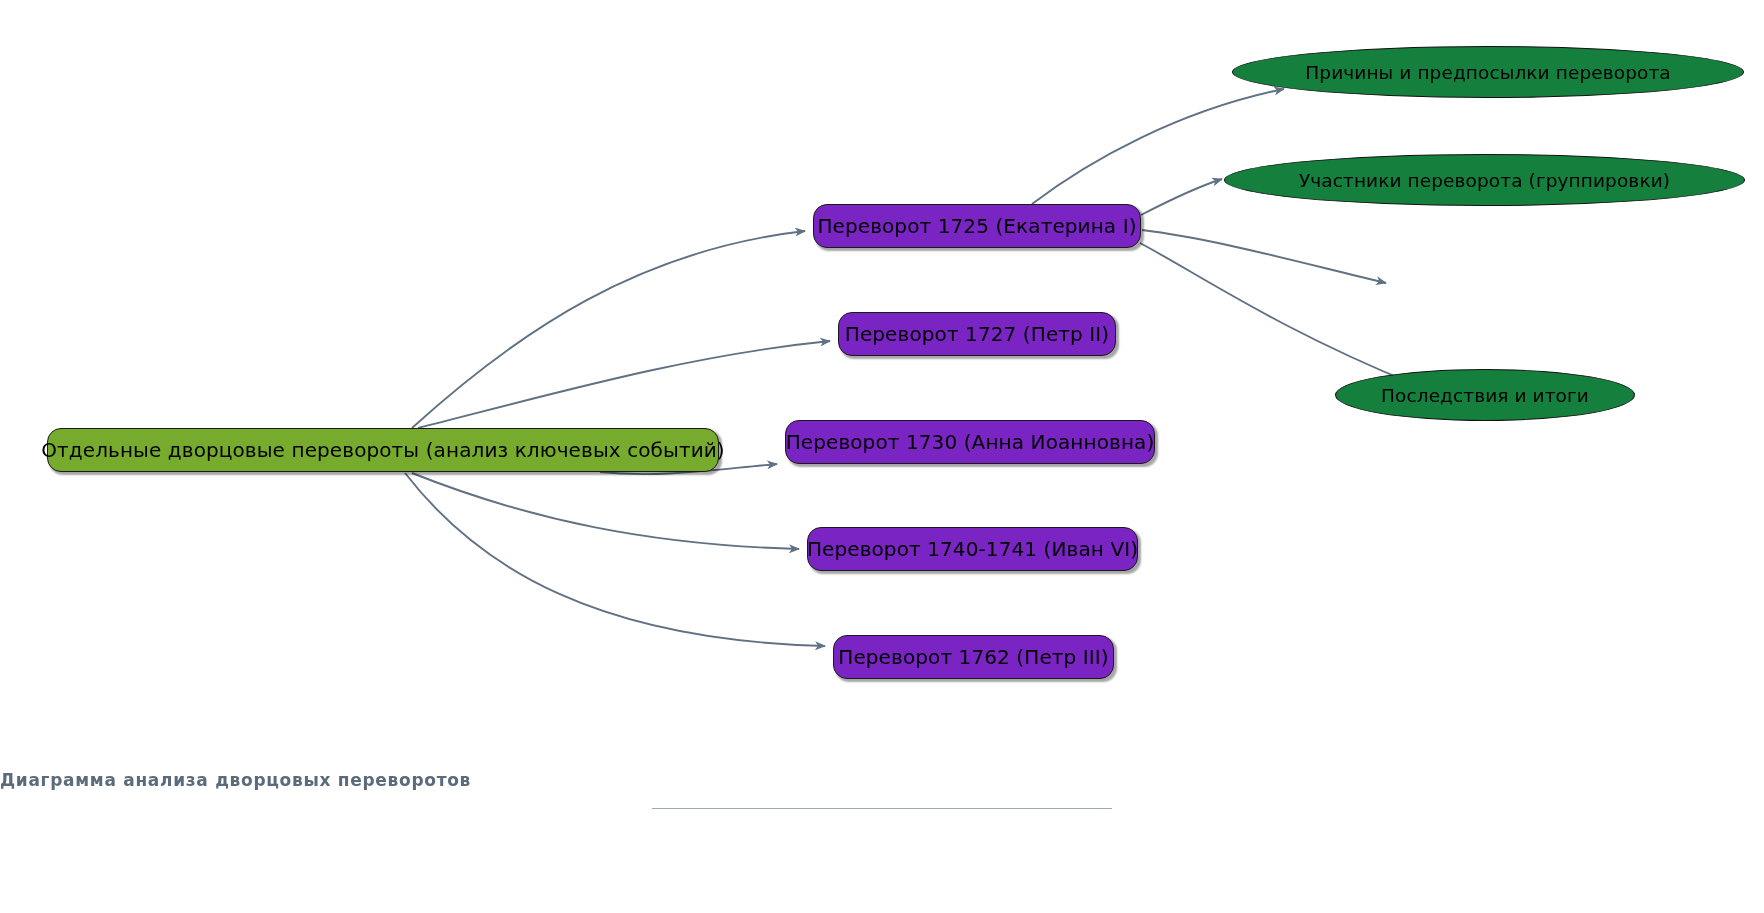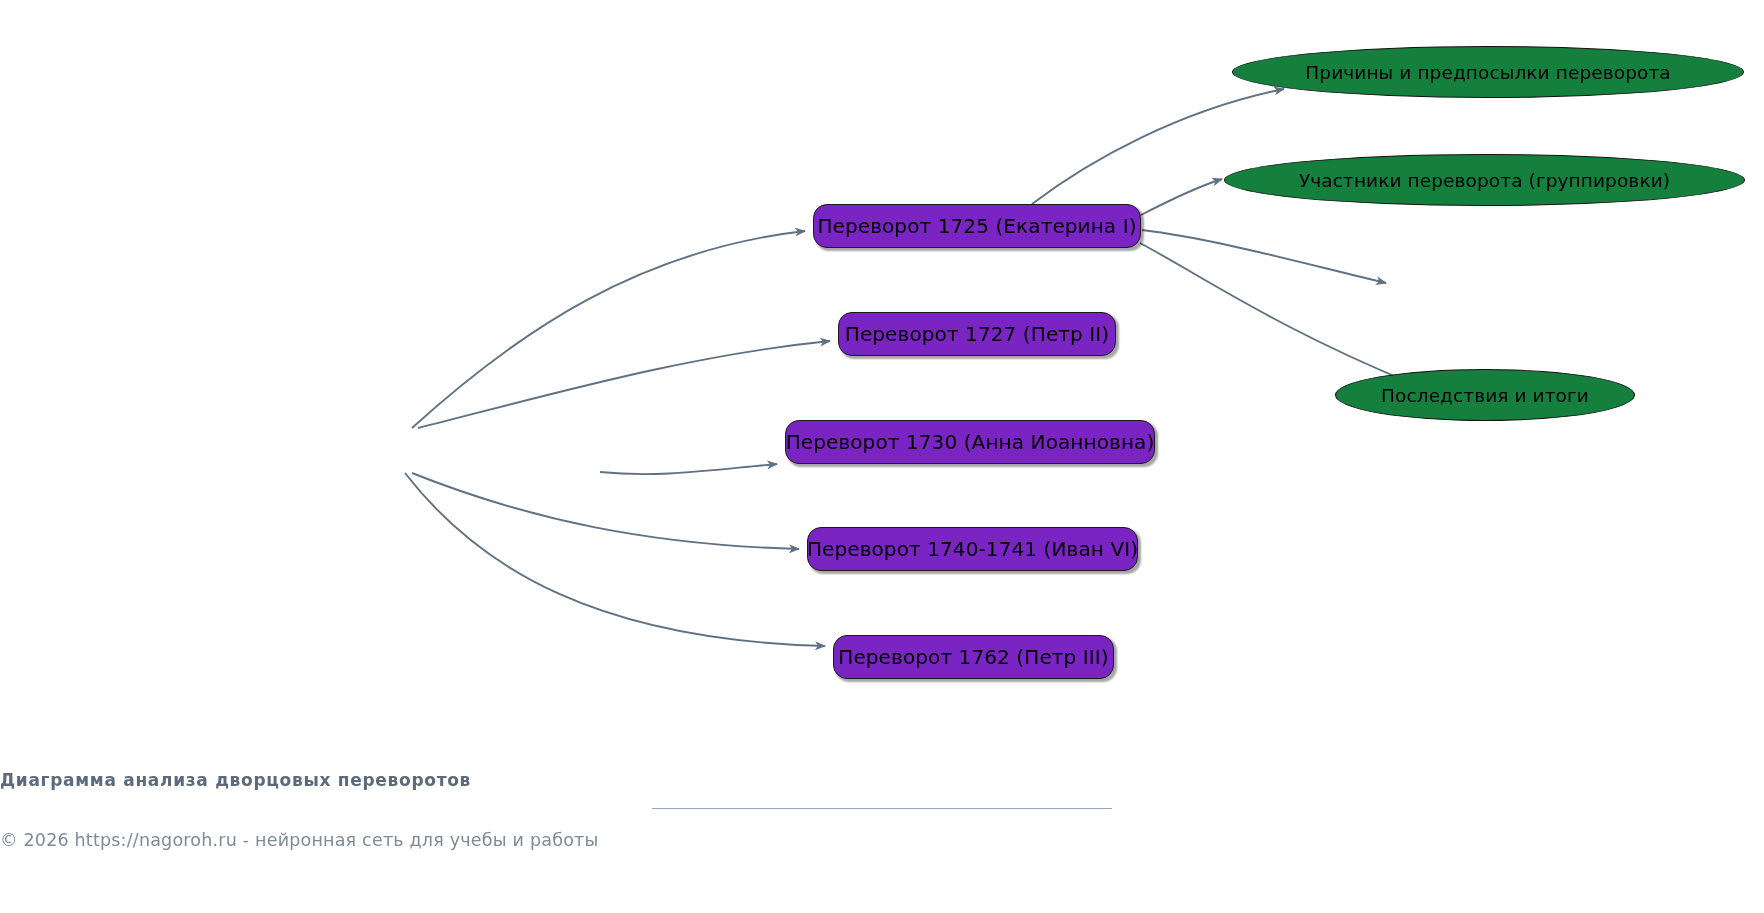--- a/index.html
+++ b/index.html
@@ -132,20 +132,23 @@
       <path d="M 1141,215 C 1170,200 1200,186 1222,179"></path>
 
       <path d="M 1142,230 C 1210,238 1290,260 1386,283"></path>
 
       <path d="M 1140,243 C 1200,275 1280,330 1416,385"></path>
     </g>
   </svg>
 
   <div id="node-layer">
 
+    <div class="node node-box node-root" style="left:47px; top:428px; width:672px; height:44px;">
+      <span>Отдельные дворцовые перевороты (анализ ключевых событий)</span>
+    </div>
 
     <div class="node node-box node-coup" style="left:813px; top:204px; width:328px; height:44px;">
       <span>Переворот 1725 (Екатерина I)</span>
     </div>
 
     <div class="node node-box node-coup" style="left:838px; top:312px; width:278px; height:44px;">
       <span>Переворот 1727 (Петр II)</span>
     </div>
 
     <div class="node node-box node-coup" style="left:785px; top:420px; width:370px; height:44px;">
@@ -171,16 +174,15 @@
 
     <div class="node node-ellipse" style="left:1335px; top:369px; width:300px; height:52px;">
       <span>Последствия и итоги</span>
     </div>
 
   </div>
 
   <div id="footer">
     <div id="footer-title">Диаграмма анализа дворцовых переворотов</div>
     <div id="footer-divider"></div>
-    <div id="footer-credit">© 2026 https://nagoroh.ru - нейронная сеть для учебы и работы</div>
   </div>
 
 </div>
 
 </body></html>

